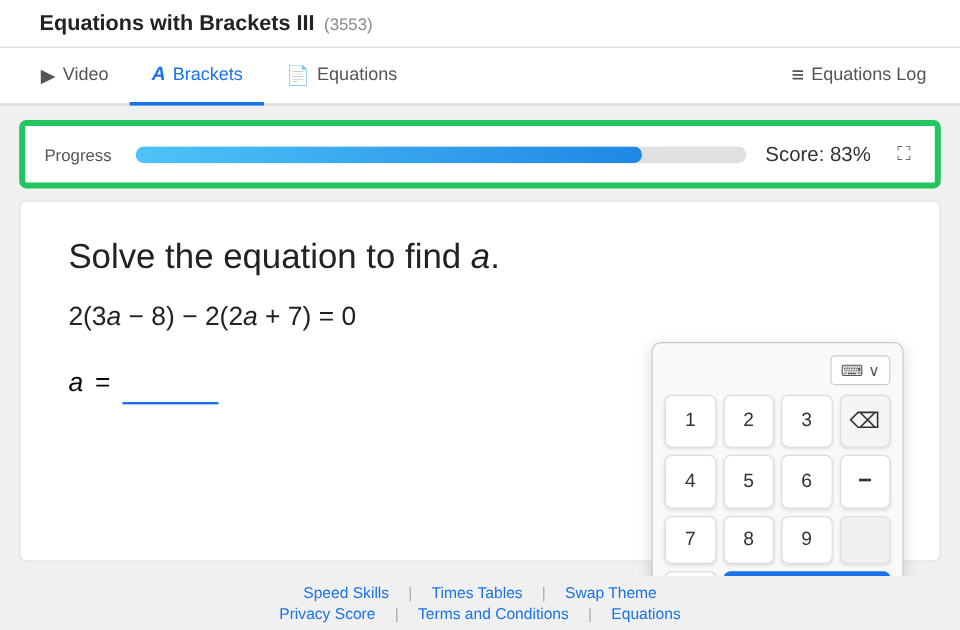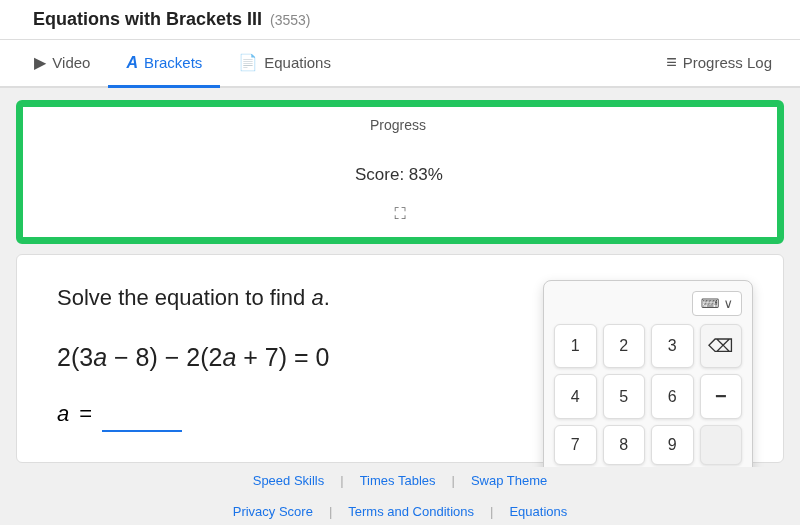--- a/index.html
+++ b/index.html
@@ -79,27 +79,26 @@
       display: flex;
       flex-direction: column;
       padding: 12px 16px;
       gap: 10px;
       overflow: hidden;
     }
 
     
     #progress-bar-container {
       background: #ffffff;
-      border: 7px solid #22c55e;
+      border: 5px solid #22c55e;
       border-radius: 6px;
       padding: 10px 16px;
       display: flex;
       align-items: center;
       gap: 16px;
-      flex-direction: column;
     }
     #progress-label {
       font-size: 14px;
       color: #555;
       min-width: 60px;
     }
     #progress-track {
       flex: 1;
       height: 14px;
       background: #e0e0e0;
@@ -132,27 +131,27 @@
       border: 1px solid #ddd;
       border-radius: 6px;
       flex: 1;
       display: flex;
       flex-direction: column;
       align-items: flex-start;
       padding: 30px 40px;
       position: relative;
     }
     #question-text {
+      font-size: 29px;
+      color: #222;
+      margin-bottom: 20px;
+      font-weight: 400;
+    }
+    #equation {
       font-size: 22px;
-      color: #222;
-      margin-bottom: 32px;
-      font-weight: 400;
-    }
-    #equation {
-      font-size: 25px;
       color: #222;
       margin-bottom: 24px;
       font-weight: 400;
       font-style: normal;
     }
     #answer-row {
       display: flex;
       align-items: center;
       gap: 10px;
       font-size: 22px;
@@ -232,21 +231,21 @@
       font-weight: 600;
       grid-column: span 3;
     }
 
     
     #footer {
       background: #f0f0f0;
       padding: 6px 16px;
       display: flex;
       flex-direction: column;
-      gap: 16px;
+      gap: 3px;
     }
     .footer-links {
       display: flex;
       gap: 16px;
       justify-content: center;
       font-size: 13px;
     }
     .footer-link {
       color: #1a73e8;
       text-decoration: none;
@@ -271,21 +270,21 @@
     <span class="tab-icon" style="font-style:italic; font-weight:bold; color:#1a73e8;">A</span>
     <span>Brackets</span>
   </div>
   <div class="tab">
     <span class="tab-icon">📄</span>
     <span>Equations</span>
   </div>
   <div class="tab-spacer"></div>
   <div class="activity-log-tab tab">
     <span style="font-size:18px;">≡</span>
-    <span>Progress Log</span>
+    <span>Equations Log</span>
   </div>
 </div>
 
 <div id="main">
 
   <div id="progress-bar-container">
     <span id="progress-label">Progress</span>
     <div id="progress-track">
       <div id="progress-fill" style="width: 83%;"></div>
     </div>

